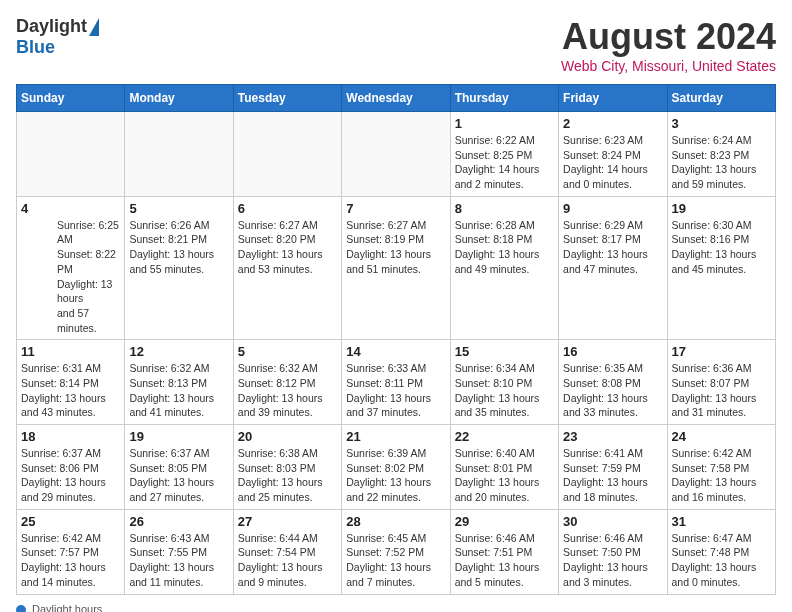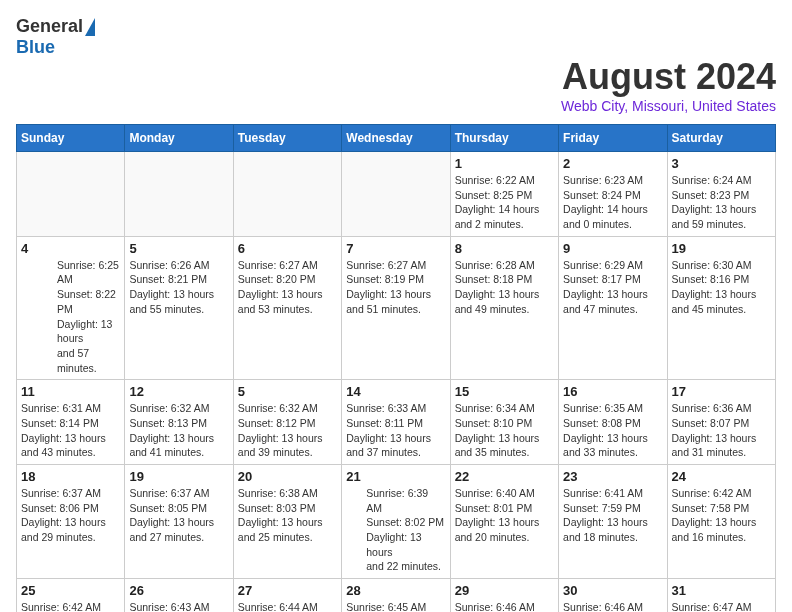--- a/index.html
+++ b/index.html
@@ -38,30 +38,29 @@
     }
     .logo-triangle {
       width: 0;
       height: 0;
       border-left: 10px solid transparent;
       border-bottom: 18px solid #1a6ab1;
       margin-left: 2px;
     }
     .title-area {
       text-align: right;
-      margin-top: 40px;
     }
     .main-title {
       font-size: 36px;
       font-weight: bold;
       color: #333;
     }
     .subtitle {
       font-size: 14px;
-      color: #6d28d9;
+      color: #be185d;
     }
     .calendar {
       width: 100%;
       border-collapse: collapse;
       font-size: 11px;
     }
     .calendar th {
       background: #2874c8;
       color: #fff;
       padding: 6px 4px;
@@ -109,21 +108,21 @@
       background: #2874c8;
       display: inline-block;
     }
   </style>
 </head>
 <body>
 
 <div class="header-area">
   <div class="logo">
     <div class="logo-text">
-      <span class="logo-general">General</span>
+      <span class="logo-general">Daylight</span>
       <span class="logo-triangle"></span>
     </div>
     <span class="logo-blue">Blue</span>
   </div>
   <div class="title-area">
     <div class="main-title">August 2024</div>
     <div class="subtitle">Webb City, Missouri, United States</div>
   </div>
 </div>
 
@@ -286,21 +285,21 @@
         </td>
         <td>
           <div class="cell-day">20</div>
           <div class="cell-info" style="white-space: pre-line;">Sunrise: 6:38 AM
 Sunset: 8:03 PM
 Daylight: 13 hours
 and 25 minutes.</div>
         </td>
         <td>
           <div class="cell-day">21</div>
-          <div class="cell-info" style="white-space: pre-line; margin-left: 20px;">Sunrise: 6:39 AM
+          <div class="cell-info" style="white-space: pre-line;">Sunrise: 6:39 AM
 Sunset: 8:02 PM
 Daylight: 13 hours
 and 22 minutes.</div>
         </td>
         <td>
           <div class="cell-day">22</div>
           <div class="cell-info" style="white-space: pre-line;">Sunrise: 6:40 AM
 Sunset: 8:01 PM
 Daylight: 13 hours
 and 20 minutes.</div>

